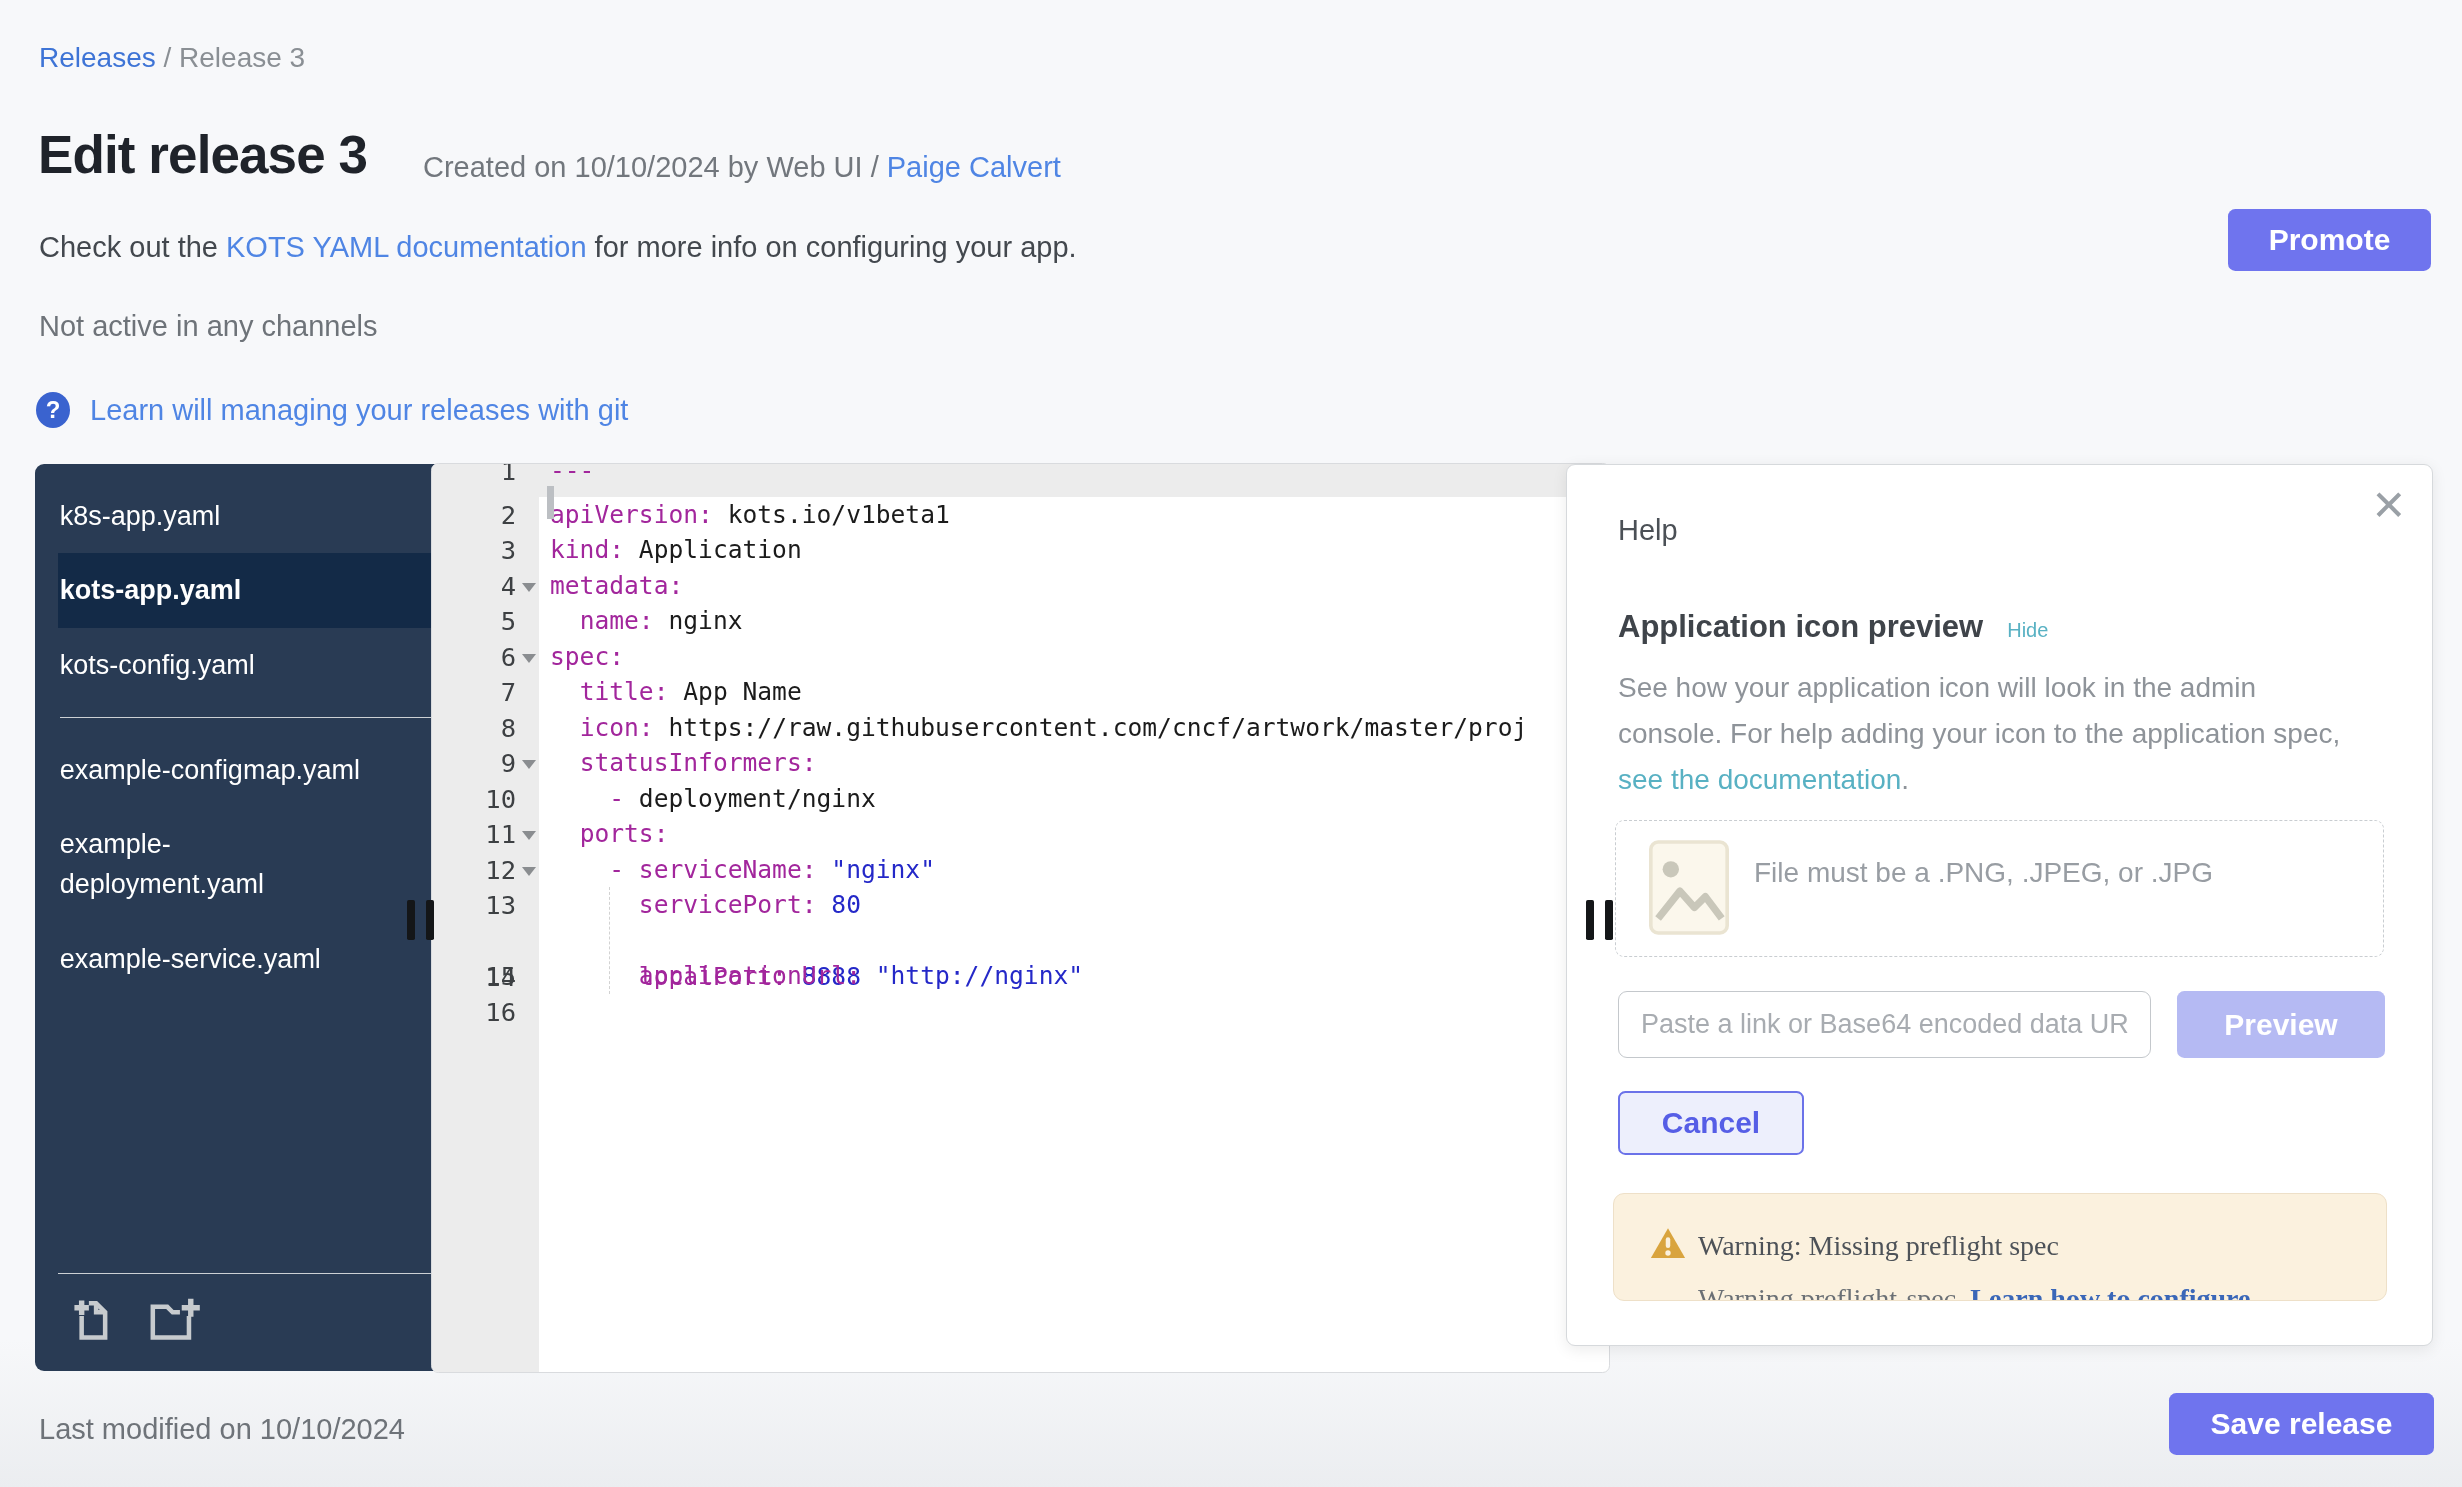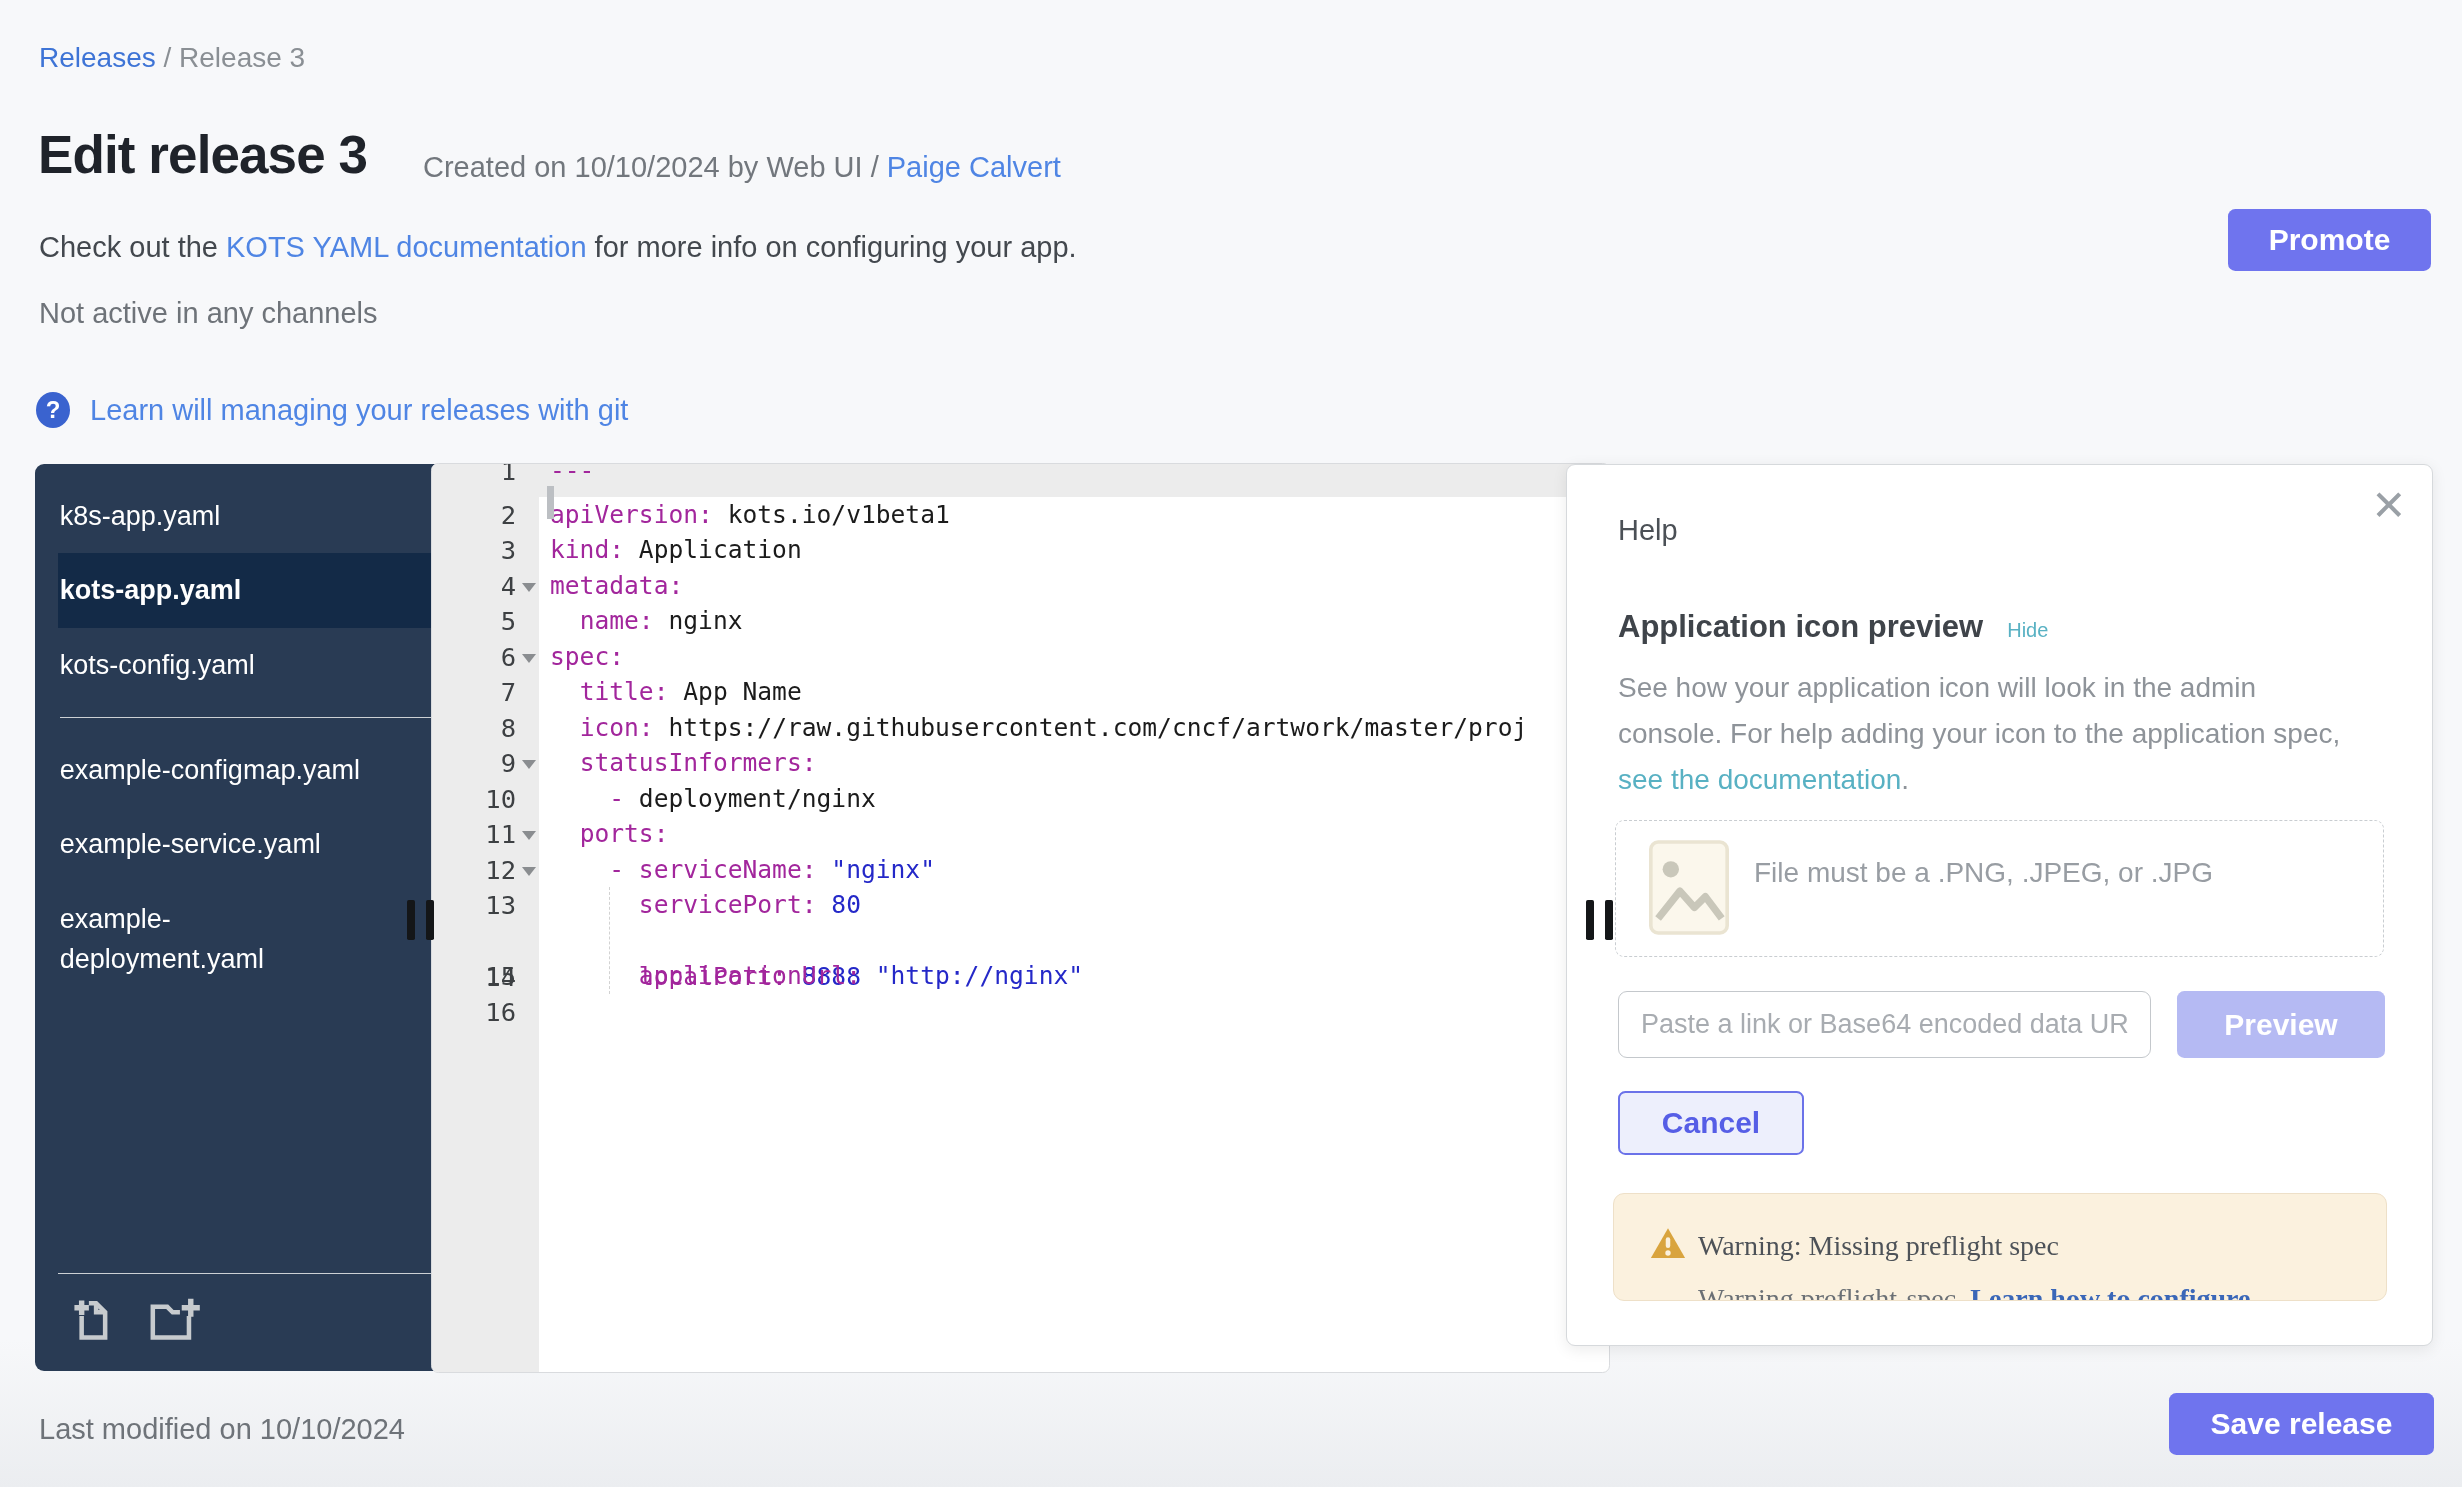--- a/index.html
+++ b/index.html
@@ -9,21 +9,21 @@
   .abs{position:absolute;}
   a{text-decoration:none;cursor:pointer;}
   
   .breadcrumb{left:39px;top:42px;font-size:28px;color:#8a8f94;}
   .breadcrumb .bc-link{color:#3e74d6;}
   .page-title{left:38px;top:124px;font-size:53px;font-weight:700;color:#1f232a;letter-spacing:-0.9px;}
   .title-meta{left:423px;top:151px;font-size:29px;color:#72777d;}
   .title-meta .meta-link{color:#4f85e4;}
   .doc-line{left:39px;top:231px;font-size:29px;color:#43484e;}
   .doc-line .doc-link{color:#4f85e4;}
-  .not-active{left:39px;top:297px;font-size:29px;color:#6e7379;}
+  .not-active{left:39px;top:310px;font-size:29px;color:#6e7379;}
   .btn{display:flex;align-items:center;justify-content:center;border-radius:7.3px;
        font-weight:700;cursor:pointer;box-sizing:border-box;}
   .promote-btn{left:2228px;top:209px;width:203px;height:62px;background:#6f74ee;color:#fff;font-size:30px;}
   .git-row{left:36px;top:392px;display:flex;align-items:center;gap:20px;}
   .q-icon{width:34px;height:36px;border-radius:50%;background:#3a63cf;color:#fff;
           display:flex;align-items:center;justify-content:center;font-size:24px;font-weight:700;}
   .git-link{font-size:29px;color:#4f85e4;}
   
   .sidebar{left:35px;top:464px;width:426px;height:907px;background:#293b54;border-radius:9px;}
   .file-list{padding:14.6px 25.5px 0 23px;}
@@ -117,22 +117,22 @@
   <div class="abs sidebar">
     <div class="file-list">
       <div id="files-primary">
           <div class="file-item">k8s-app.yaml</div>
           <div class="file-item selected">kots-app.yaml</div>
           <div class="file-item">kots-config.yaml</div>
         </div>
       <hr class="side-divider">
       <div id="files-secondary">
           <div class="file-item">example-configmap.yaml</div>
+          <div class="file-item">example-deployment.yaml</div>
           <div class="file-item">example-service.yaml</div>
-          <div class="file-item">example-deployment.yaml</div>
         </div>
     </div>
     <hr class="side-divider2">
     <div class="side-icons">
       <span>
         <svg width="47" height="47" viewBox="0 0 52 52" fill="none">
           <path d="M14 22 V46 H40 V18 L30 8 H22" stroke="#c7cbce" stroke-width="5"></path>
           <path d="M30 8 V18 H40" stroke="#c7cbce" stroke-width="5"></path>
           <path d="M6 13 H22 M14 5 V21" stroke="#c7cbce" stroke-width="6"></path>
         </svg>

